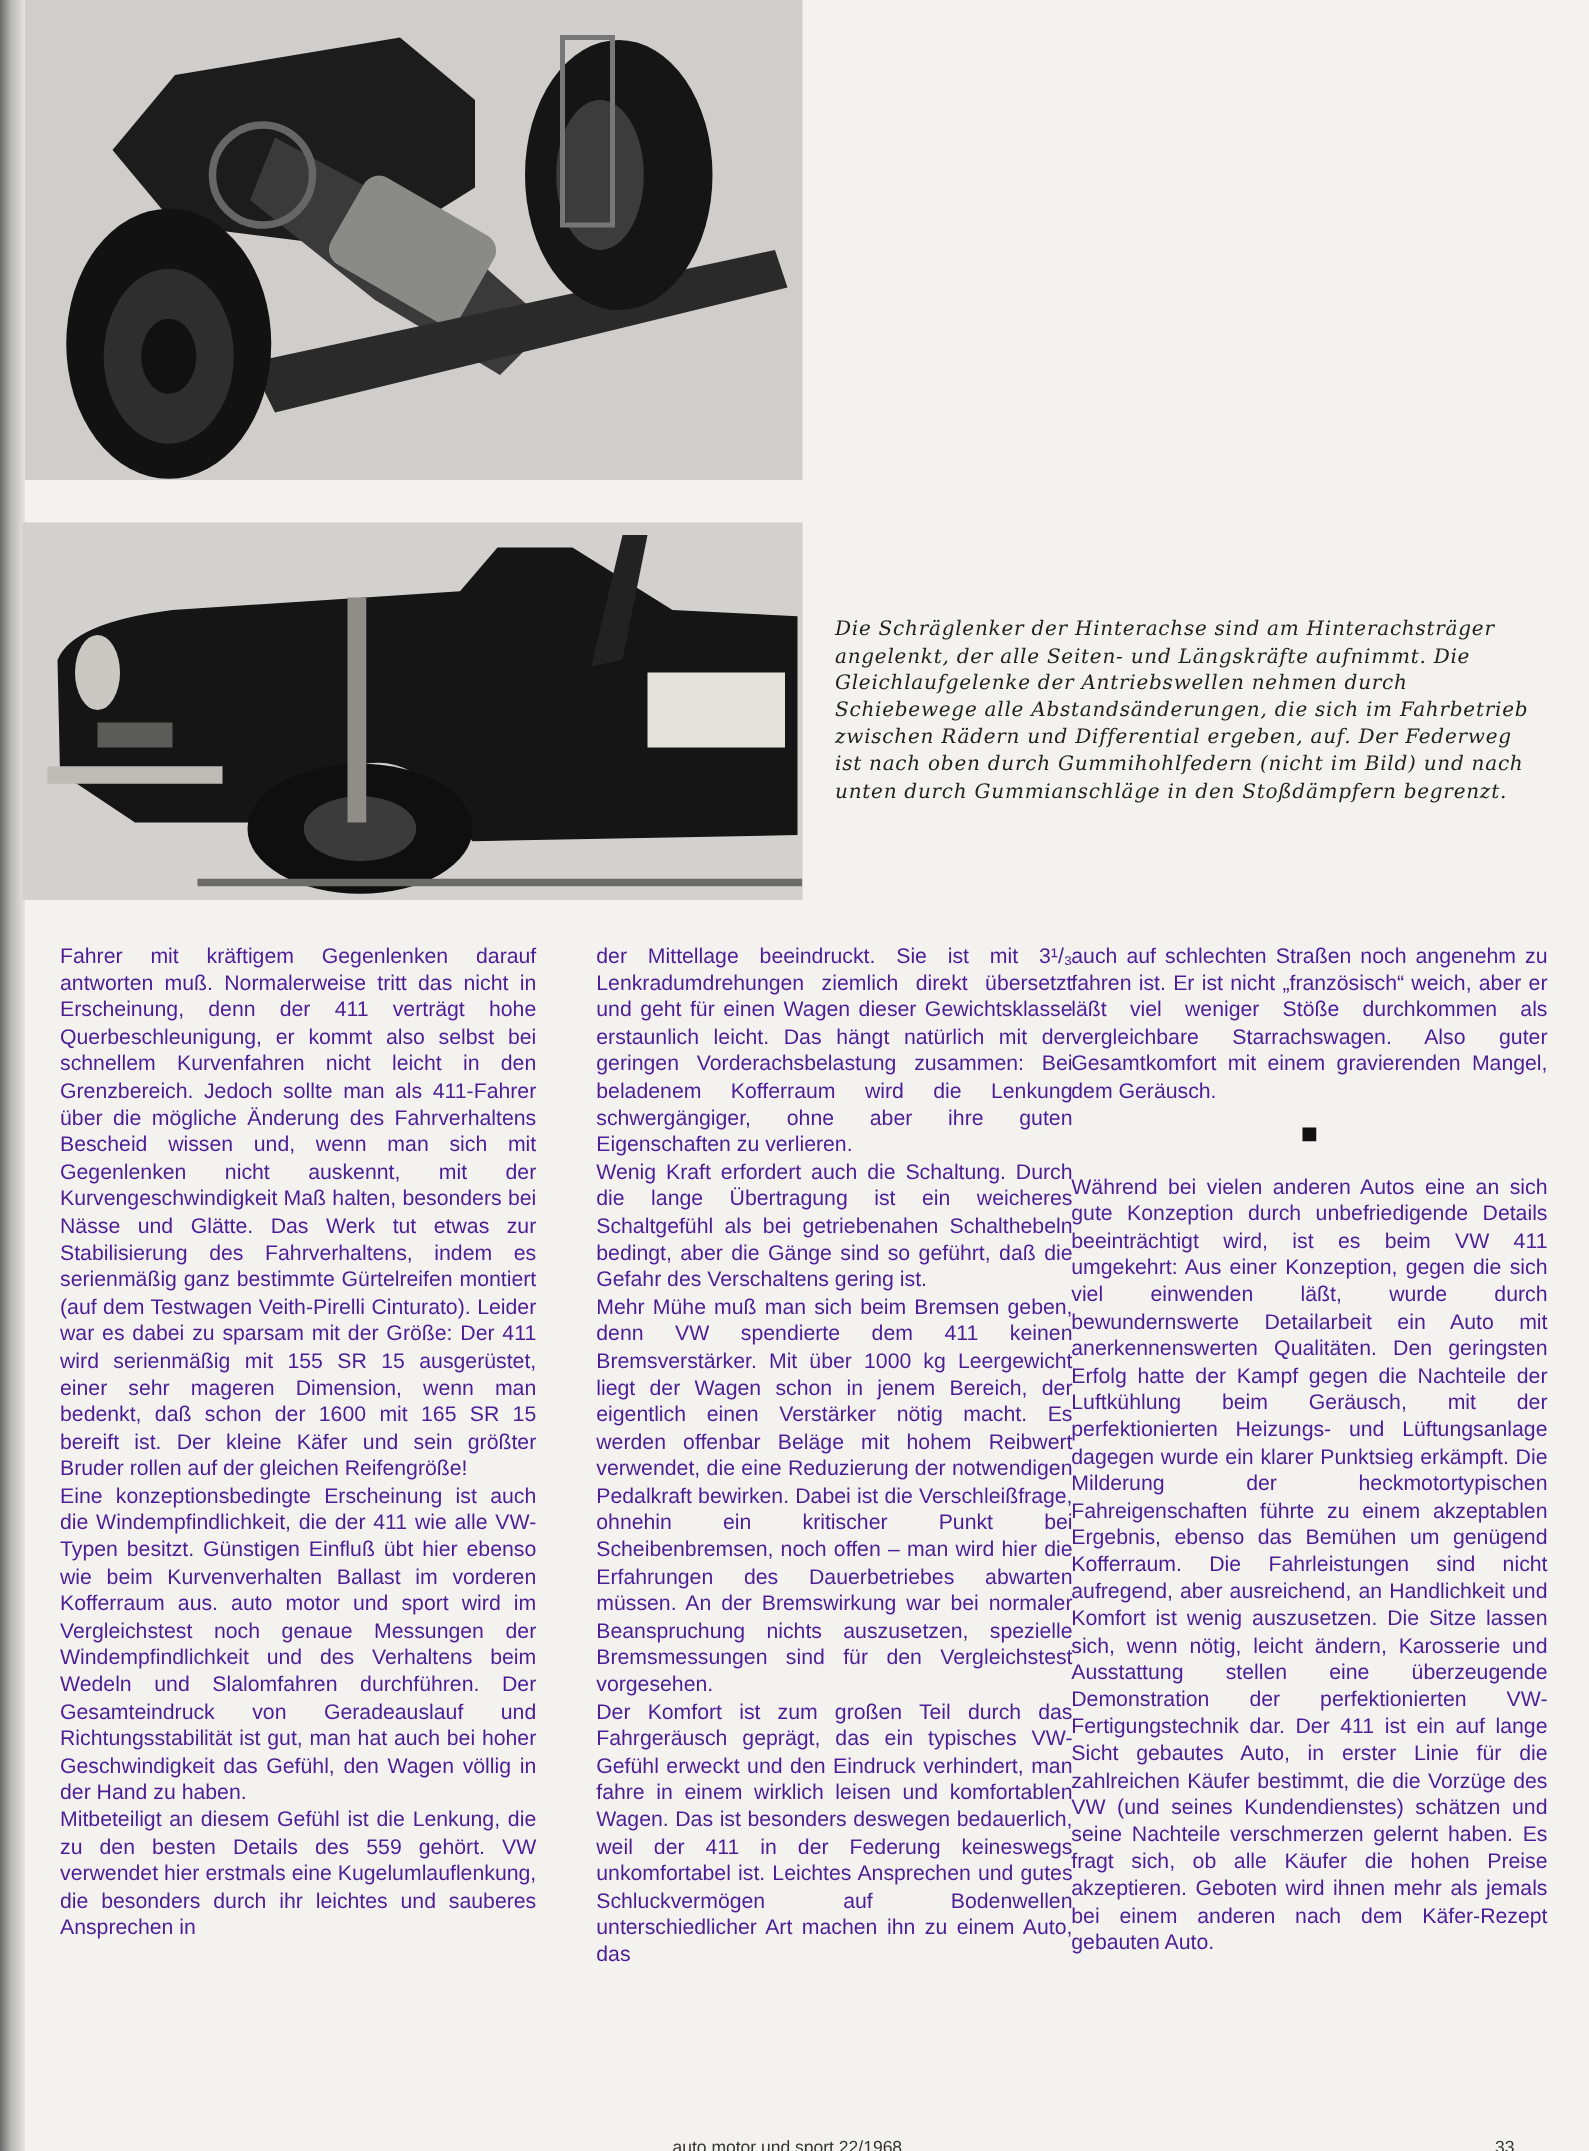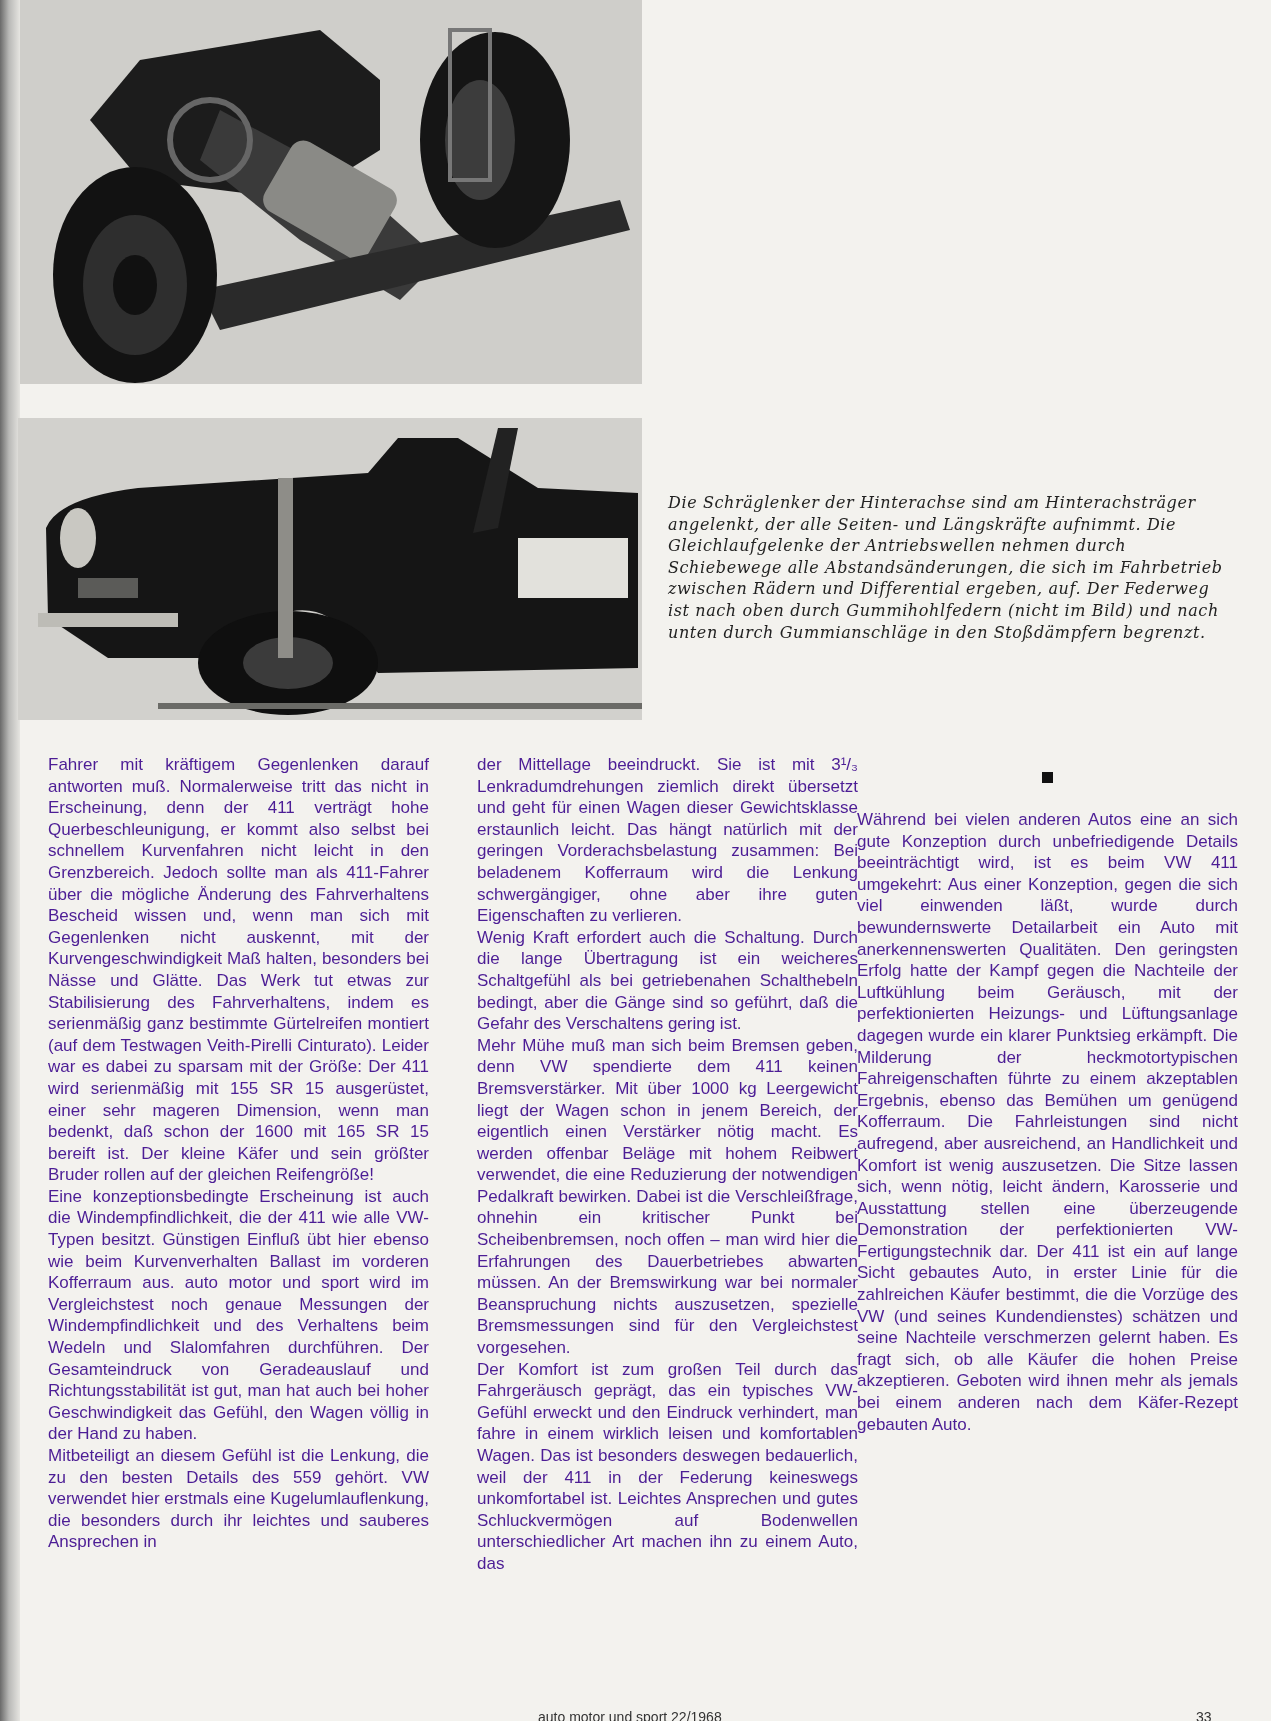--- a/index.html
+++ b/index.html
@@ -101,20 +101,21 @@
 </div>
 
 <div class="col col-2">
   <p>der Mittellage beeindruckt. Sie ist mit 3¹/₃ Lenkradumdrehungen ziemlich direkt übersetzt und geht für einen Wagen dieser Gewichtsklasse erstaunlich leicht. Das hängt natürlich mit der geringen Vorderachsbelastung zusammen: Bei beladenem Kofferraum wird die Lenkung schwergängiger, ohne aber ihre guten Eigenschaften zu verlieren.</p>
   <p>Wenig Kraft erfordert auch die Schaltung. Durch die lange Übertragung ist ein weicheres Schaltgefühl als bei getriebenahen Schalthebeln bedingt, aber die Gänge sind so geführt, daß die Gefahr des Verschaltens gering ist.</p>
   <p>Mehr Mühe muß man sich beim Bremsen geben, denn VW spendierte dem 411 keinen Bremsverstärker. Mit über 1000 kg Leergewicht liegt der Wagen schon in jenem Bereich, der eigentlich einen Verstärker nötig macht. Es werden offenbar Beläge mit hohem Reibwert verwendet, die eine Reduzierung der notwendigen Pedalkraft bewirken. Dabei ist die Verschleißfrage, ohnehin ein kritischer Punkt bei Scheibenbremsen, noch offen – man wird hier die Erfahrungen des Dauerbetriebes abwarten müssen. An der Bremswirkung war bei normaler Beanspruchung nichts auszusetzen, spezielle Bremsmessungen sind für den Vergleichstest vorgesehen.</p>
   <p>Der Komfort ist zum großen Teil durch das Fahrgeräusch geprägt, das ein typisches VW-Gefühl erweckt und den Eindruck verhindert, man fahre in einem wirklich leisen und komfortablen Wagen. Das ist besonders deswegen bedauerlich, weil der 411 in der Federung keineswegs unkomfortabel ist. Leichtes Ansprechen und gutes Schluckvermögen auf Bodenwellen unterschiedlicher Art machen ihn zu einem Auto, das</p>
 </div>
 
 <div class="col col-3">
+  <p>auch auf schlechten Straßen noch angenehm zu fahren ist. Er ist nicht „französisch“ weich, aber er läßt viel weniger Stöße durchkommen als vergleichbare Starrachswagen. Also guter Gesamtkomfort mit einem gravierenden Mangel, dem Geräusch.</p>
   <div class="end-mark"></div>
   <p>Während bei vielen anderen Autos eine an sich gute Konzeption durch unbefriedigende Details beeinträchtigt wird, ist es beim VW 411 umgekehrt: Aus einer Konzeption, gegen die sich viel einwenden läßt, wurde durch bewundernswerte Detailarbeit ein Auto mit anerkennenswerten Qualitäten. Den geringsten Erfolg hatte der Kampf gegen die Nachteile der Luftkühlung beim Geräusch, mit der perfektionierten Heizungs- und Lüftungsanlage dagegen wurde ein klarer Punktsieg erkämpft. Die Milderung der heckmotortypischen Fahreigenschaften führte zu einem akzeptablen Ergebnis, ebenso das Bemühen um genügend Kofferraum. Die Fahrleistungen sind nicht aufregend, aber ausreichend, an Handlichkeit und Komfort ist wenig auszusetzen. Die Sitze lassen sich, wenn nötig, leicht ändern, Karosserie und Ausstattung stellen eine überzeugende Demonstration der perfektionierten VW-Fertigungstechnik dar. Der 411 ist ein auf lange Sicht gebautes Auto, in erster Linie für die zahlreichen Käufer bestimmt, die die Vorzüge des VW (und seines Kundendienstes) schätzen und seine Nachteile verschmerzen gelernt haben. Es fragt sich, ob alle Käufer die hohen Preise akzeptieren. Geboten wird ihnen mehr als jemals bei einem anderen nach dem Käfer-Rezept gebauten Auto.</p>
 </div>
 
 <div class="footer">
   <span class="mag">auto motor und sport 22/1968</span>
   <span class="pgno">33</span>
 </div>
 
 </body></html>

